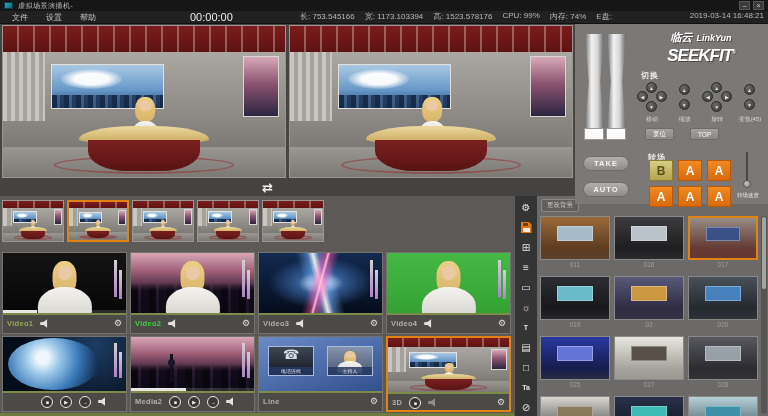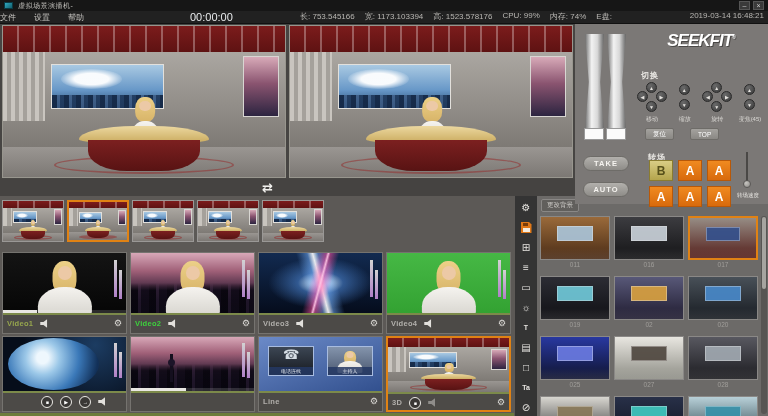--- a/index.html
+++ b/index.html
@@ -13,21 +13,21 @@
             display:flex;align-items:center;padding:0 4px;gap:5px}
   .app-icon{width:9px;height:7px;background:linear-gradient(135deg,#2fa8c0,#14606e);border:1px solid #0a3a44}
   .title-text{font-size:7px;color:#c2c0bc;letter-spacing:.5px}
   .win-btns{margin-left:auto;display:flex;gap:3px}
   .win-btn{width:11px;height:9px;background:#3a3a3a;border:1px solid #555;color:#ccc;
            font-size:7px;line-height:7px;text-align:center;cursor:default}
 
   
   .menubar{position:absolute;left:0;top:11px;width:768px;height:13px;background:#212121;
            border-bottom:1px solid #111;display:flex;align-items:center}
-  .menus{display:flex;gap:18px;padding-left:0}
+  .menus{display:flex;gap:18px;padding-left:12px}
   .menu-item{font-size:8px;color:#c8c6c2}
   .timecode{position:absolute;left:190px;top:0;height:13px;line-height:13px;
             font-family:Liberation Sans, sans-serif;font-size:11px;color:#e8eaec}
   .stats{position:absolute;left:300px;right:4px;top:0;height:13px;display:flex;align-items:flex-start;gap:10px}
   .stat{font-size:8px;color:#b8b6b2;white-space:nowrap}
   .datetime{margin-left:auto;font-size:8px;color:#b8b6b2;font-family:Liberation Sans, sans-serif}
 
   
   .main{position:absolute;left:0;top:24px;width:768px;height:172px;background:#474543}
   .monitor{position:absolute;top:1px;width:284px;height:153px;border:1px solid #98968e;background:#777;overflow:hidden}
@@ -309,20 +309,24 @@
       <div class="tbar">
         <div class="lever l1"></div>
           <div class="lever l2"></div>
         <div class="handle h1"></div>
           <div class="handle h2"></div>
       </div>
       <div class="btn-take">TAKE</div>
       <div class="btn-auto">AUTO</div>
 
       <div class="logo">
+        <div class="logo-top">
+          <span class="logo-cn">临云</span>
+          <span class="logo-en">LinkYun</span>
+        </div>
         <div class="logo-name">
           <span>SEEKFIT</span><span class="logo-reg">®</span>
         </div>
       </div>
 
       <div class="sec-label lbl-switch">切换</div>
       <div class="pads" id="pads">
           <div class="padcol">
             <div class="cluster">
               <div class="pc up">▲</div>
@@ -574,20 +578,27 @@
           </div>
         </div>
         <div class="cell" style="left: 130px; top: 140px; height: 76px;">
           <div class="thumb citybg" style="height: 56px;">
             <div class="buildings"></div>
             <div class="tower"></div>
             <div class="meter m1"></div>
             <div class="meter m2"></div>
             <div class="ptrack"></div>
             <div class="progress" style="width: 45%;"></div>
+          </div>
+          <div class="cellbar">
+            <div class="srclabel" style="color: rgb(178, 176, 172);">Media2</div>
+            <div class="rbtn">■</div>
+            <div class="rbtn">▶</div>
+            <div class="rbtn">→</div>
+            <div class="spk"></div>
           </div>
         </div>
         <div class="cell" style="left: 258px; top: 140px; height: 76px;">
           <div class="thumb linebg" style="height: 56px;">
             <div class="linebox lb1">
               <div class="phone-glyph">☎</div>
               <div class="linelabel">电话连线</div>
             </div>
             <div class="linebox lb2">
               <div class="v-person">

